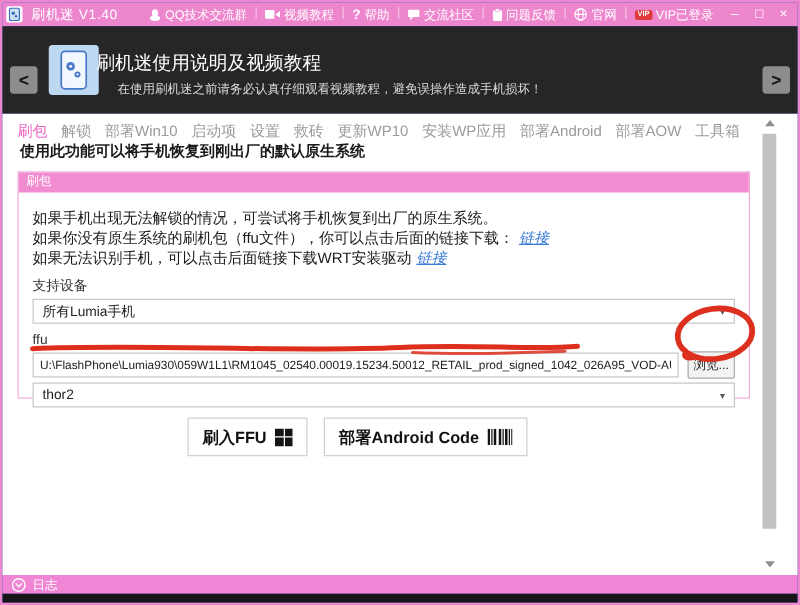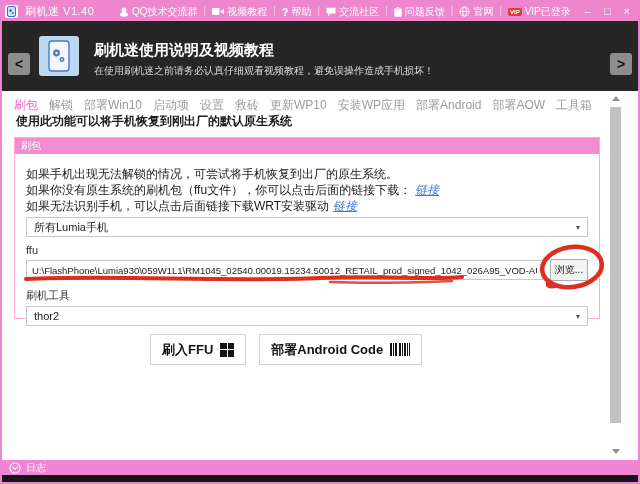--- a/index.html
+++ b/index.html
@@ -19,21 +19,21 @@
   .vipbadge{background:#e03a3a;color:#fff;font-size:6px;font-weight:bold;border-radius:2px;padding:1px 2px;line-height:1;}
   .wctrls{display:flex;align-items:center;margin:0 8px 0 14px;gap:13px;font-size:11px;}
   .wctrls span{cursor:pointer;line-height:1;}
 
   
   .banner{height:70px;background:#262626;position:relative;flex:0 0 auto;}
   .navbtn{position:absolute;top:32px;width:22px;height:22px;background:#8d8d8d;border-radius:3px;color:#111;font-weight:bold;font-size:14px;display:flex;align-items:center;justify-content:center;cursor:pointer;}
   .navbtn.prev{left:6px;}
   .navbtn.next{right:6px;}
   .bicon{position:absolute;left:37px;top:15px;width:40px;height:40px;background:#bdd9f2;border-radius:3px;display:flex;align-items:center;justify-content:center;}
-  .btitle{position:absolute;left:92px;top:20px;color:#fff;font-weight:bold;font-size:15px;}
+  .btitle{position:absolute;left:75px;top:20px;color:#fff;font-weight:normal;font-size:15px;}
   .bsub{position:absolute;left:92px;top:43px;color:#d9d9d9;font-size:10px;}
 
   
   .content{flex:1;position:relative;background:#fff;}
   .tabs{position:absolute;left:12px;top:6px;display:flex;gap:11px;font-size:12px;color:#9b9b9b;white-space:nowrap;}
   .tab{cursor:pointer;}
   .tab.active{color:#ee5fc4;}
   .instruction{position:absolute;left:14px;top:22px;font-size:12px;font-weight:bold;color:#1a1a1a;}
 
   .panel{position:absolute;left:12px;top:46px;width:586px;height:182px;border:1px solid #f3aede;background:#fff;box-sizing:border-box;}
@@ -180,32 +180,32 @@
       <div class="panel-header">刷包</div>
       <div class="panel-body">
         <div class="pline">如果手机出现无法解锁的情况，可尝试将手机恢复到出厂的原生系统。</div>
         <div class="pline">
           <span>如果你没有原生系统的刷机包（ffu文件），你可以点击后面的链接下载：</span><a class="link">链接</a>
         </div>
         <div class="pline">
           <span>如果无法识别手机，可以点击后面链接下载WRT安装驱动</span><a class="link">链接</a>
         </div>
 
+        <div class="flabel">支持设备</div>
         <div class="selectbox">
           <span>所有Lumia手机</span>
           <span class="caret">▾</span>
         </div>
 
         <div class="flabel">ffu</div>
         <div class="ffurow">
           <input class="ffuinput" type="text" value="U:\FlashPhone\Lumia930\059W1L1\RM1045_02540.00019.15234.50012_RETAIL_prod_signed_1042_026A95_VOD-AU.ffu" style="">
           <div class="browsebtn">浏览...</div>
         </div>
 
-        <div class="flabel">刷机工具</div>
         <div class="selectbox">
           <span>thor2</span>
           <span class="caret">▾</span>
         </div>
       </div>
     </div>
 
     <div class="actions">
       <button class="actbtn">
         <span>刷入FFU</span>

